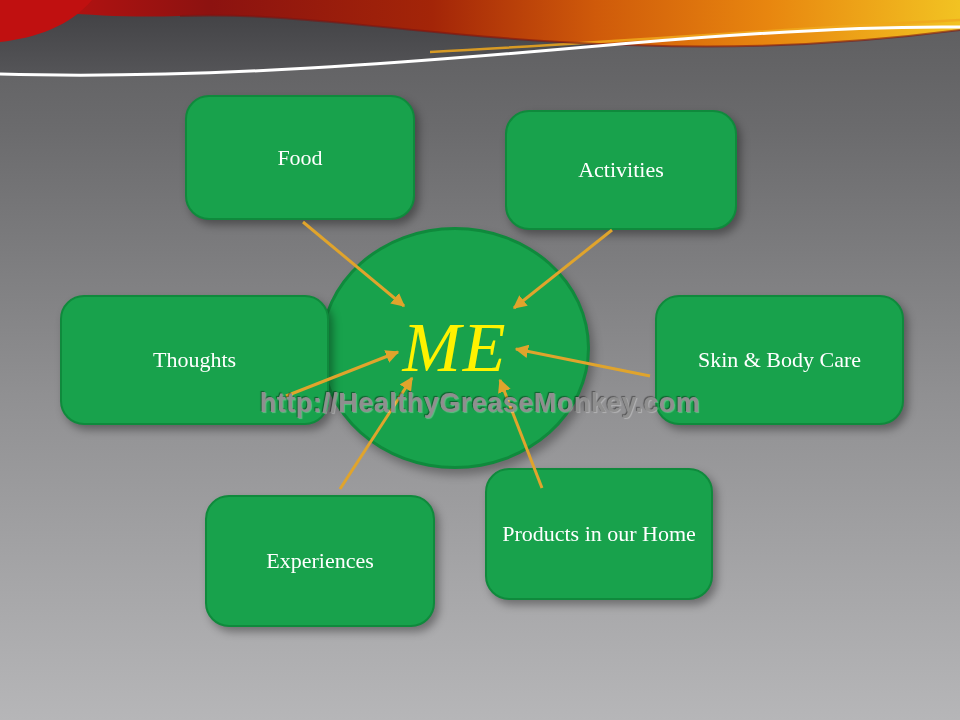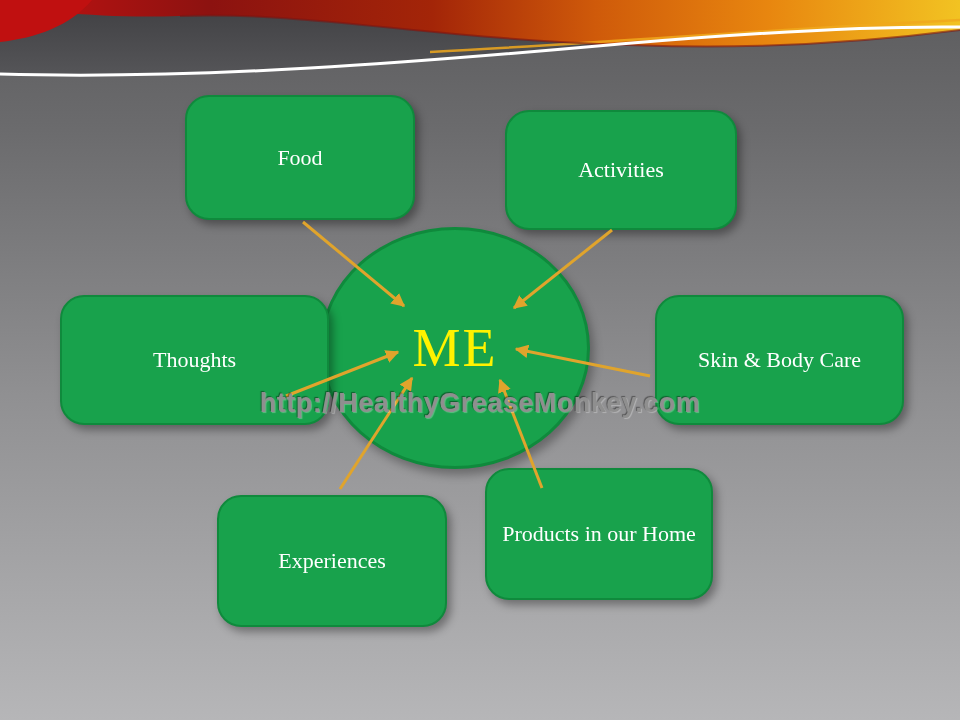--- a/index.html
+++ b/index.html
@@ -8,32 +8,32 @@
     background:linear-gradient(180deg,#5c5c5e 0%,#6b6b6d 18%,#909092 55%,#b6b6b8 100%);
     font-family:"Liberation Serif",serif;
   }
   .wave{position:absolute;top:0;left:0;width:960px;height:110px;z-index:1;}
   .circle{
     position:absolute;left:320px;top:227px;width:264px;height:236px;border-radius:50%;
     background:var(--node-fill);border:3px solid var(--node-border);
     display:flex;align-items:center;justify-content:center;
     box-shadow:4px 6px 10px rgba(0,0,0,.30);z-index:2;
   }
-  .me{color:var(--center-text);font-size:54px;letter-spacing:2px;line-height:1;}
+  .me{color:var(--center-text);font-size:70px;letter-spacing:2px;line-height:1;font-style:italic;}
   .node{
     position:absolute;background:var(--node-fill);border:2px solid var(--node-border);
     border-radius:24px;display:flex;align-items:center;justify-content:center;
     color:var(--node-text);font-size:22px;text-align:center;
     box-shadow:4px 5px 9px rgba(0,0,0,.35);padding:6px 10px;box-sizing:border-box;z-index:2;
   }
   .node-food{left:185px;top:95px;width:230px;height:125px;}
   .node-activities{left:505px;top:110px;width:232px;height:120px;}
   .node-thoughts{left:60px;top:295px;width:269px;height:130px;}
   .node-skin{left:655px;top:295px;width:249px;height:130px;}
-  .node-experiences{left:205px;top:495px;width:230px;height:132px;margin-left:12px;}
+  .node-experiences{left:205px;top:495px;width:230px;height:132px;}
   .node-products{left:485px;top:468px;width:228px;height:132px;line-height:1.25;}
   .arrows{position:absolute;left:0;top:0;width:960px;height:720px;z-index:3;pointer-events:none;}
   .arrows path.shaft{stroke:var(--arrow);stroke-width:3;fill:none;}
   .watermark{
     position:absolute;left:0;top:388px;width:960px;text-align:center;z-index:4;
     font-family:"Liberation Sans",sans-serif;font-weight:bold;font-size:27px;
     color:var(--watermark);
     text-shadow:1px 1px 1px rgba(255,255,255,.30), -1px -1px 1px rgba(0,0,0,.40);
     letter-spacing:0.5px;
   }

